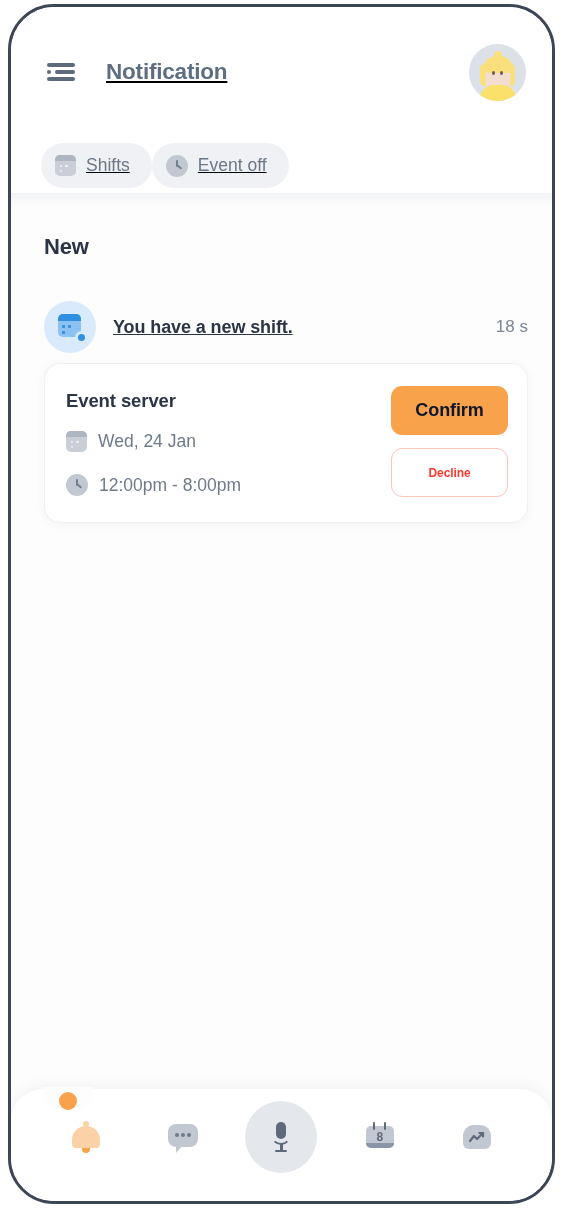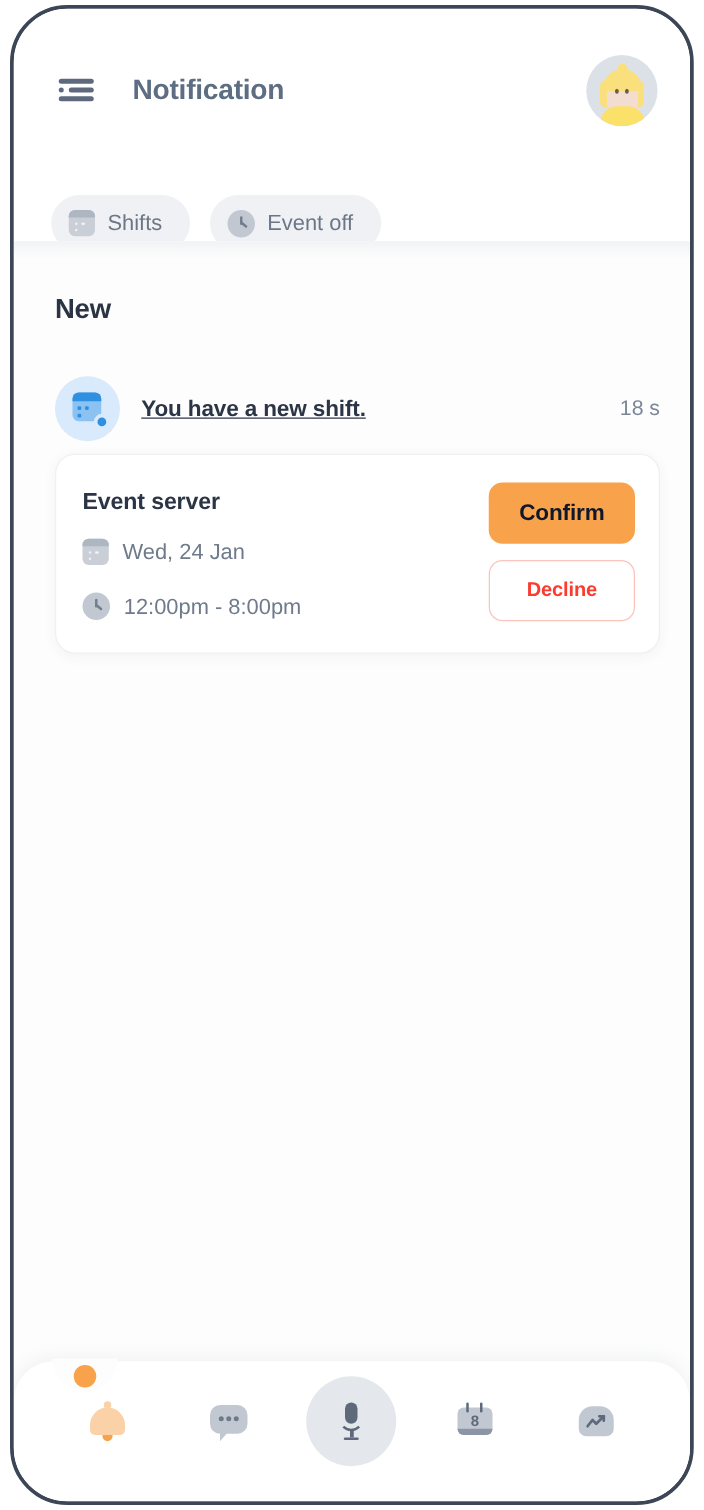--- a/index.html
+++ b/index.html
@@ -43,20 +43,21 @@
   }
 
   .header-row {
     position: absolute;
     left: 0; top: 34px;
     width: 100%;
     height: 62px;
     display: flex;
     align-items: center;
     padding: 0 26px 0 36px;
+    text-decoration: underline;
   }
 
   .hamburger {
     width: 28px;
     height: 22px;
     position: relative;
     flex: 0 0 auto;
     cursor: pointer;
   }
   .hamburger i {
@@ -145,23 +146,23 @@
     position: absolute;
     left: 50%; bottom: 14px;
     transform: translateX(-50%);
     width: 12px; height: 8px;
     background: #f2ddd0;
   }
 
   
   .tabs {
     position: absolute;
-    left: 30px; top: 149px;
+    left: 30px; top: 136px;
     display: flex;
-    gap: 16px;
+    text-decoration: underline;
   }
   .pill {
     display: flex;
     align-items: center;
     gap: 10px;
     height: 45px;
     padding: 0 22px 0 14px;
     border-radius: 23px;
     background: #f0f1f4;
     cursor: pointer;
@@ -349,21 +350,21 @@
   }
   .btn-decline {
     position: absolute;
     right: 19px; top: 84px;
     width: 117px; height: 49px;
     border: 1.3px solid #fbc4bd;
     border-radius: 11px;
     background: #ffffff;
     color: #fb3b30;
     font-family: "Liberation Sans", sans-serif;
-    font-size: 16px;
+    font-size: 12px;
     font-weight: bold;
     cursor: pointer;
     letter-spacing: -0.1px;
   }
 
   
   .bottom-nav {
     position: absolute;
     left: 0; bottom: 0;
     width: 100%;

